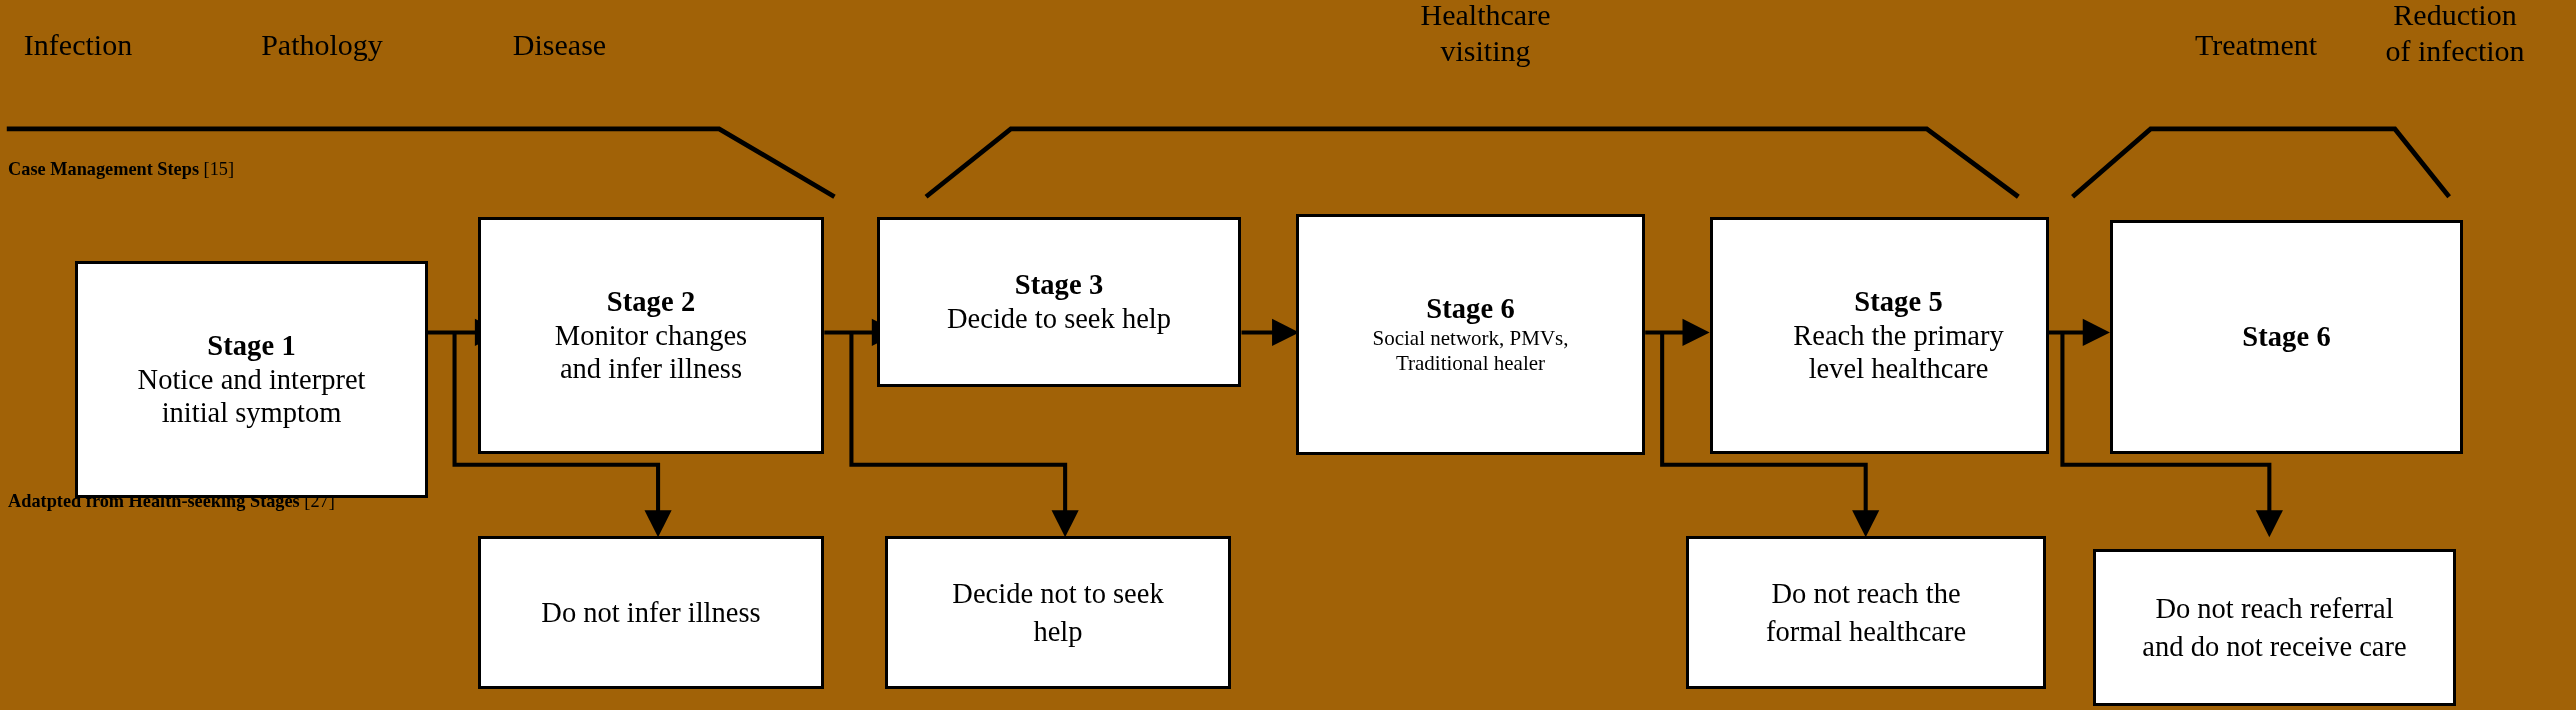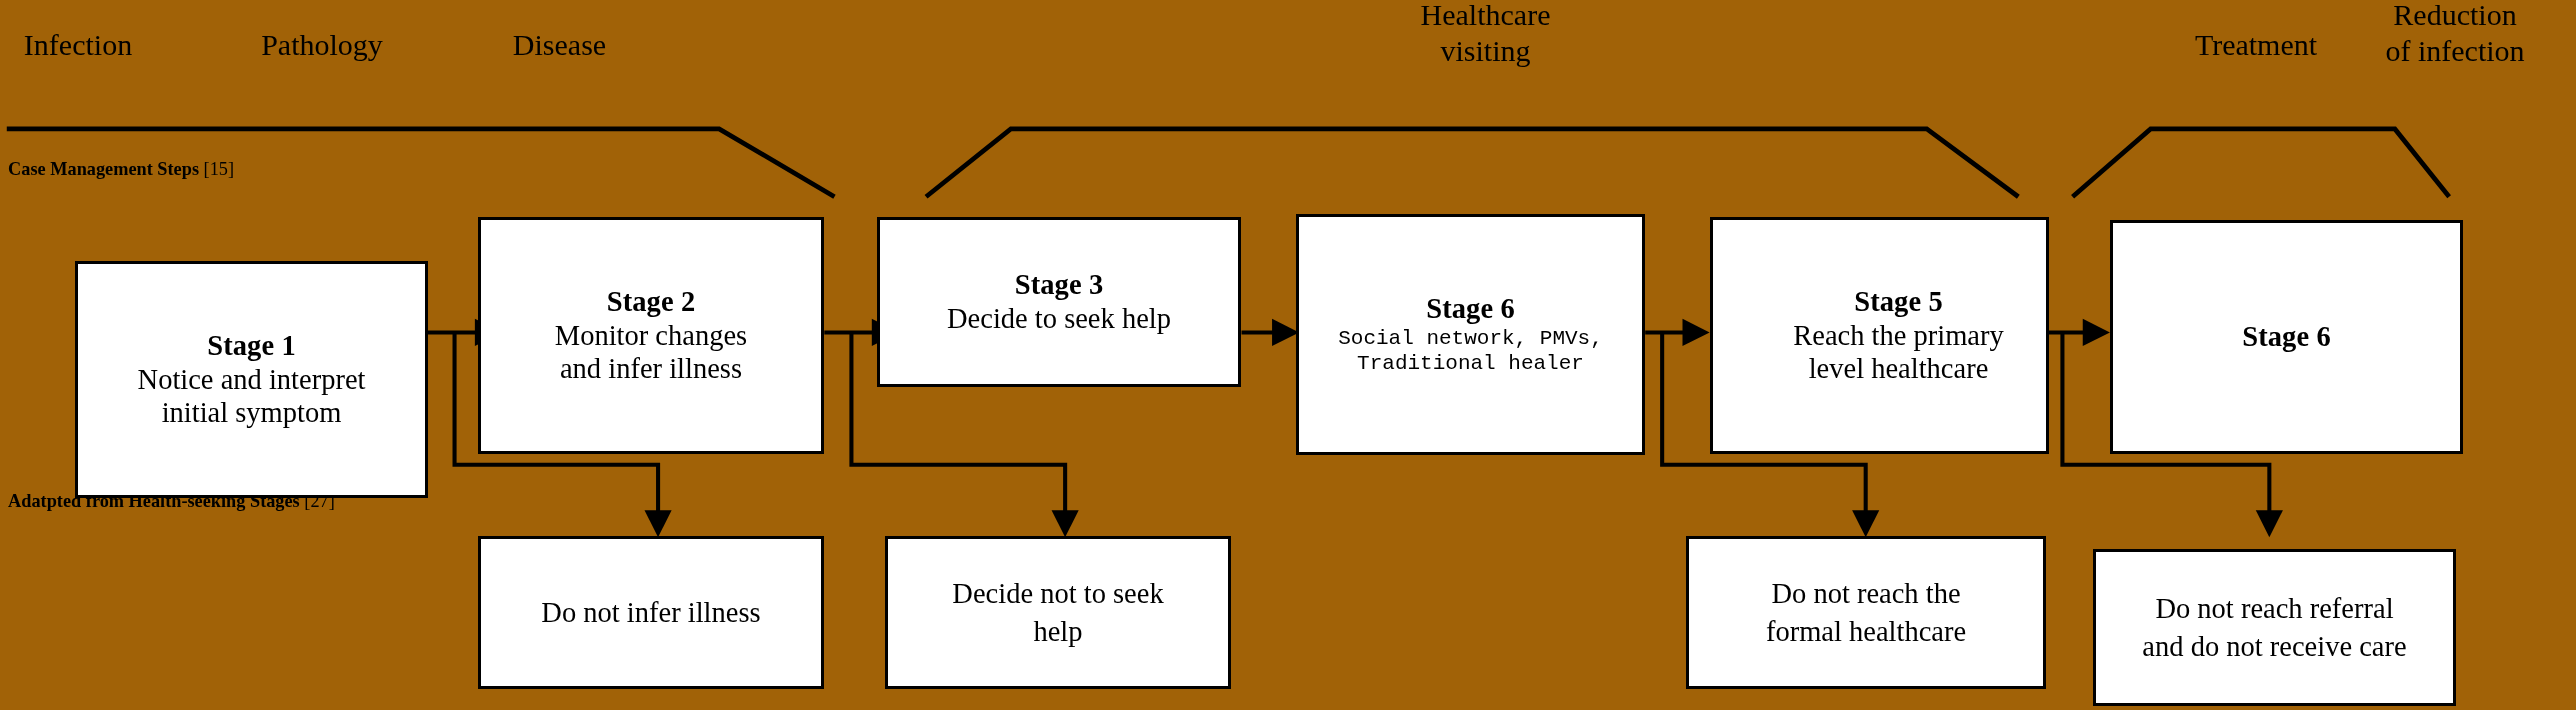--- a/index.html
+++ b/index.html
@@ -182,21 +182,21 @@
 and infer illness</div>
   </div>
 
   <div class="box" style="left:877px; top:217px; width:364px; height:170px;">
     <div class="ttl">Stage 3</div>
     <div class="bdy" style="white-space:pre-line;">Decide to seek help</div>
   </div>
 
   <div class="box" style="left:1296px; top:214px; width:349px; height:241px;">
     <div class="ttl">Stage 6</div>
-    <div class="sub" style="white-space:pre-line;font-family:Liberation Mono, monospace;">Social network, PMVs,
+    <div class="sub" style="white-space:pre-line;">Social network, PMVs,
 Traditional healer</div>
   </div>
 
   <div class="box" style="left:1710px; top:217px; width:339px; height:237px;padding-left:38px;">
     <div class="ttl">Stage 5</div>
     <div class="bdy" style="white-space:pre-line;">Reach the primary
 level healthcare</div>
   </div>
 
   <div class="box" style="left:2110px; top:220px; width:353px; height:234px;">

